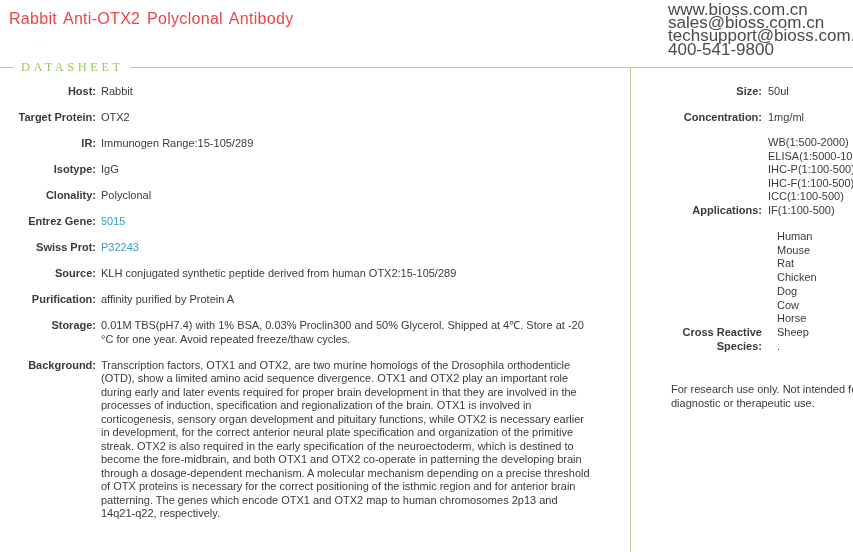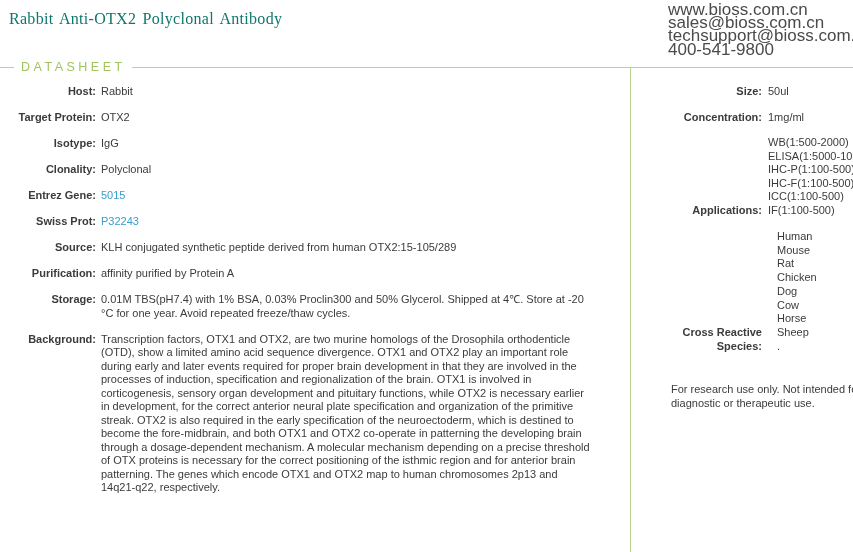--- a/index.html
+++ b/index.html
@@ -12,25 +12,24 @@
     position: relative;
     overflow: hidden;
   }
 
   
   .title {
     position: absolute;
     top: 10px; left: 9px;
     font-size: 16px;
     font-weight: 400;
-    color: #0f766e;
+    color: #ef4444;
     letter-spacing: 0.3px;
     word-spacing: 2px;
     margin: 0;
-    font-family: Liberation Serif, serif;
   }
   .contact {
     position: absolute;
     top: 3px; left: 668px;
     font-size: 17px;
     line-height: 13.2px;
     color: #4a4a4a;
   }
 
   
@@ -41,20 +40,21 @@
     display: flex;
     align-items: center;
   }
   .rule .dash { width: 14px; height: 1px; background: #b8d48e; flex: none; }
   .rule .section-label {
     color: #a0c55e;
     font-size: 12.5px;
     letter-spacing: 3.5px;
     margin: 0 6px 0 7px;
     white-space: nowrap;
+    font-family: Liberation Serif, serif;
   }
   .rule .line { flex: 1; height: 1px; background: #b8d48e; }
 
   
   .content {
     position: absolute;
     top: 68px; left: 0;
     width: 736px; height: 484px;
     display: flex;
     gap: 29px;
@@ -106,20 +106,24 @@
 <div class="content">
 
   <div class="left-col">
     <div class="row">
       <div class="lbl">Host:</div>
       <div class="val">Rabbit</div>
     </div>
     <div class="row">
       <div class="lbl">Target Protein:</div>
       <div class="val">OTX2</div>
+    </div>
+    <div class="row">
+      <div class="lbl">IR:</div>
+      <div class="val">Immunogen Range:15-105/289</div>
     </div>
     <div class="row">
       <div class="lbl">Isotype:</div>
       <div class="val">IgG</div>
     </div>
     <div class="row">
       <div class="lbl">Clonality:</div>
       <div class="val">Polyclonal</div>
     </div>
     <div class="row">

